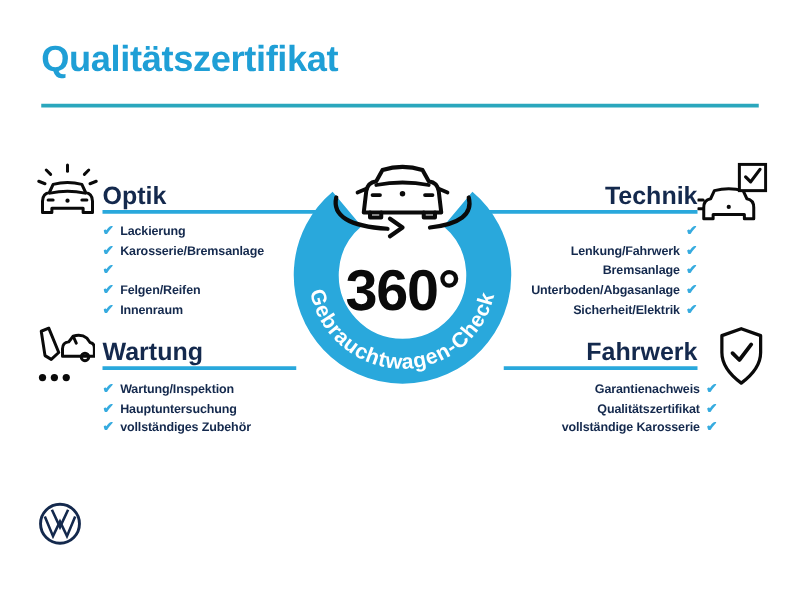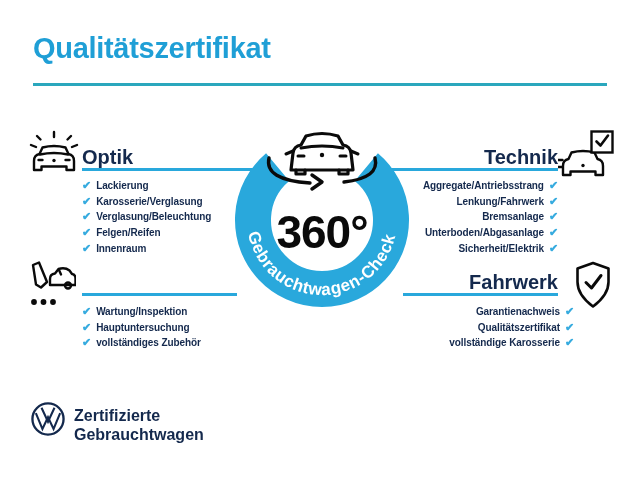--- a/index.html
+++ b/index.html
@@ -58,25 +58,24 @@
   </div>
   <div class="abs heading" style="left:82px;top:147px">Optik</div>
   <div class="abs rule2" style="left:82px;top:168px;width:171px"></div>
   <div class="abs list" style="left:82px;top:178px">
     <div class="item">
         <span class="check">✔</span>
         <span>Lackierung</span>
       </div>
     <div class="item">
         <span class="check">✔</span>
-        <span>Karosserie/Verglasung</span>
-      </div>
-    <div class="item">
-        <span class="check">✔</span>
-        <span>Verglasung/Beleuchtung</span>
+        <span>Karosserie/Bremsanlage</span>
+      </div>
+    <div class="item">
+        <span class="check">✔</span>
       </div>
     <div class="item">
         <span class="check">✔</span>
         <span>Felgen/Reifen</span>
       </div>
     <div class="item">
         <span class="check">✔</span>
         <span>Innenraum</span>
       </div>
   </div>
@@ -87,20 +86,21 @@
         <path d="M5,4 L11,1.5 L19,21 L13,26.5 L8,23.5 Z"></path>
         <path d="M22,24 V18 Q22,13 27,12.5 L30.5,8 Q37,6 41.5,9.5 L44,13 Q47.5,13.5 47.5,17.5 V24 H22 Z"></path>
         <path d="M31,9 L33,13.5"></path>
         <circle cx="40" cy="24.5" r="3"></circle>
       </g>
       <circle cx="6" cy="41" r="2.9" fill="currentColor"></circle>
       <circle cx="15.5" cy="41" r="2.9" fill="currentColor"></circle>
       <circle cx="25" cy="41" r="2.9" fill="currentColor"></circle>
     </svg>
   </div>
+  <div class="abs heading" style="left:82px;top:272px">Wartung</div>
   <div class="abs rule2" style="left:82px;top:293px;width:155px"></div>
   <div class="abs list" style="left:82px;top:304px">
     <div class="item">
         <span class="check">✔</span>
         <span>Wartung/Inspektion</span>
       </div>
     <div class="item">
         <span class="check">✔</span>
         <span>Hauptuntersuchung</span>
       </div>
@@ -119,21 +119,20 @@
       </g>
       <circle cx="25" cy="35.5" r="1.7" fill="currentColor"></circle>
       <rect x="33.5" y="1.5" width="21" height="21" fill="#ffffff" stroke="currentColor" stroke-width="2.4"></rect>
       <path d="M38.5,11.5 L42.5,15.5 L50,5.5" stroke="currentColor" stroke-width="2.6" fill="none" stroke-linecap="round" stroke-linejoin="round"></path>
     </svg>
   </div>
   <div class="abs heading right" style="right:82px;top:147px">Technik</div>
   <div class="abs rule2" style="left:387px;top:168px;width:171px"></div>
   <div class="abs list right" style="right:82px;top:178px">
     <div class="item">
-        <span>Aggregate/Antriebsstrang</span>
         <span class="check">✔</span>
       </div>
     <div class="item">
         <span>Lenkung/Fahrwerk</span>
         <span class="check">✔</span>
       </div>
     <div class="item">
         <span>Bremsanlage</span>
         <span class="check">✔</span>
       </div>
@@ -197,18 +196,14 @@
     </svg>
   </div>
 
   <div class="abs icon-navy" style="left:30px;top:401px">
     <svg width="36" height="36" viewBox="0 0 40 40">
       <circle cx="20" cy="20" r="17.3" stroke="currentColor" stroke-width="2.6" fill="none"></circle>
       <path d="M6.5,13.5 L13.8,31 L20,18 L26.2,31 L33.5,13.5" stroke="currentColor" stroke-width="2.3" fill="none"></path>
       <path d="M12.8,7.5 L20,23 L27.2,7.5" stroke="currentColor" stroke-width="2.3" fill="none"></path>
     </svg>
   </div>
-  <div class="abs footer-text">
-    <div>Zertifizierte</div>
-    <div>Gebrauchtwagen</div>
-  </div>
 
 </div>
 
 </body></html>

